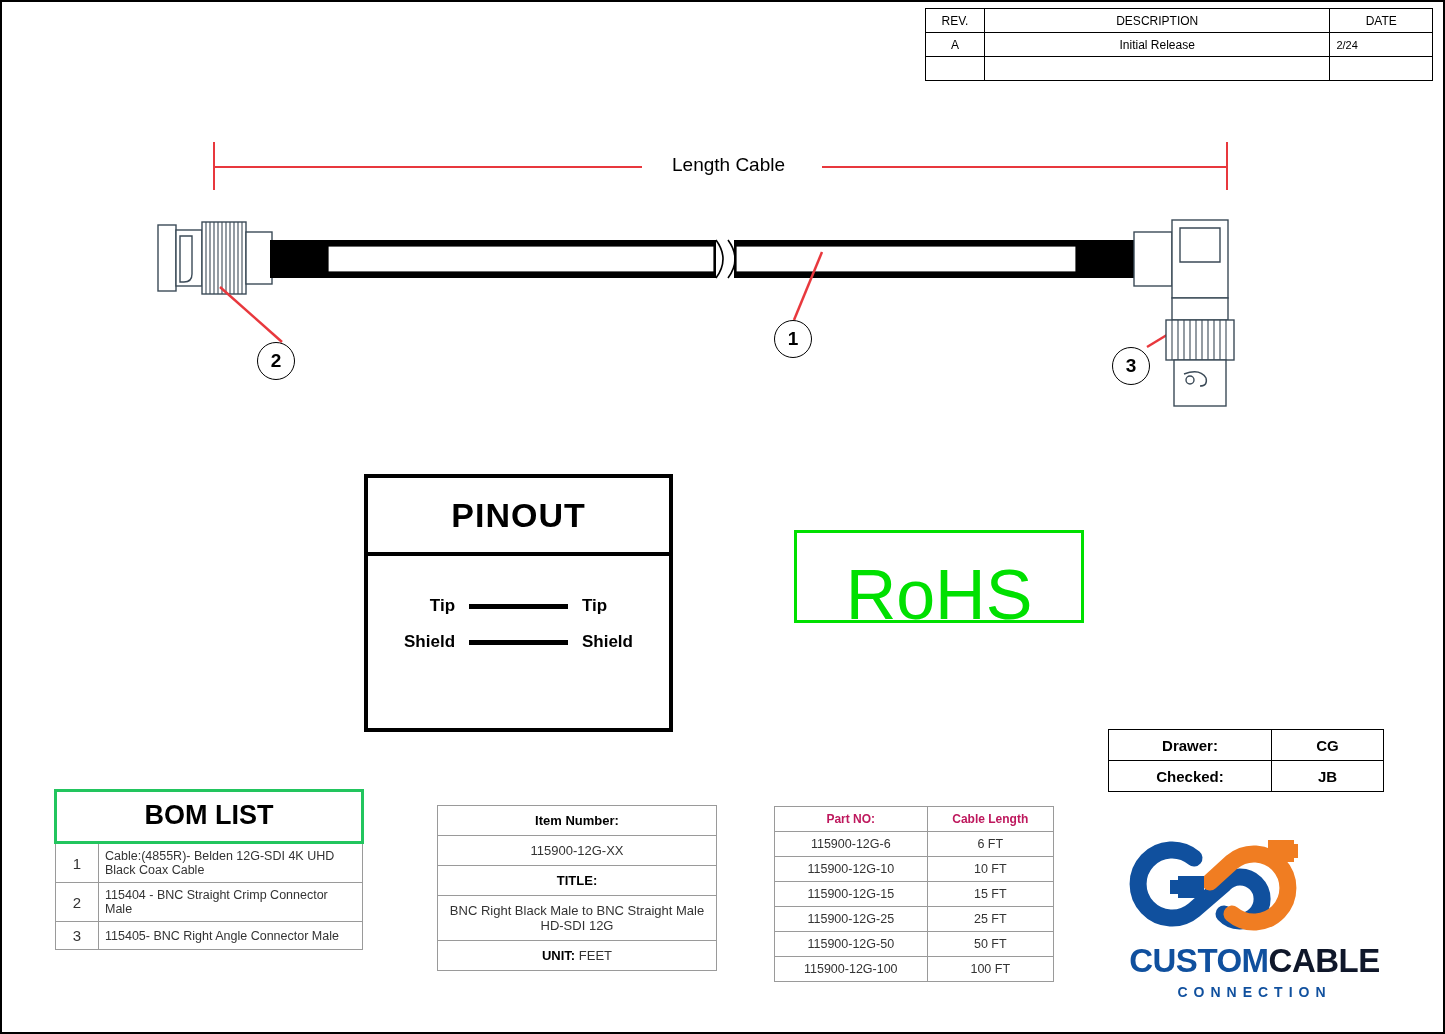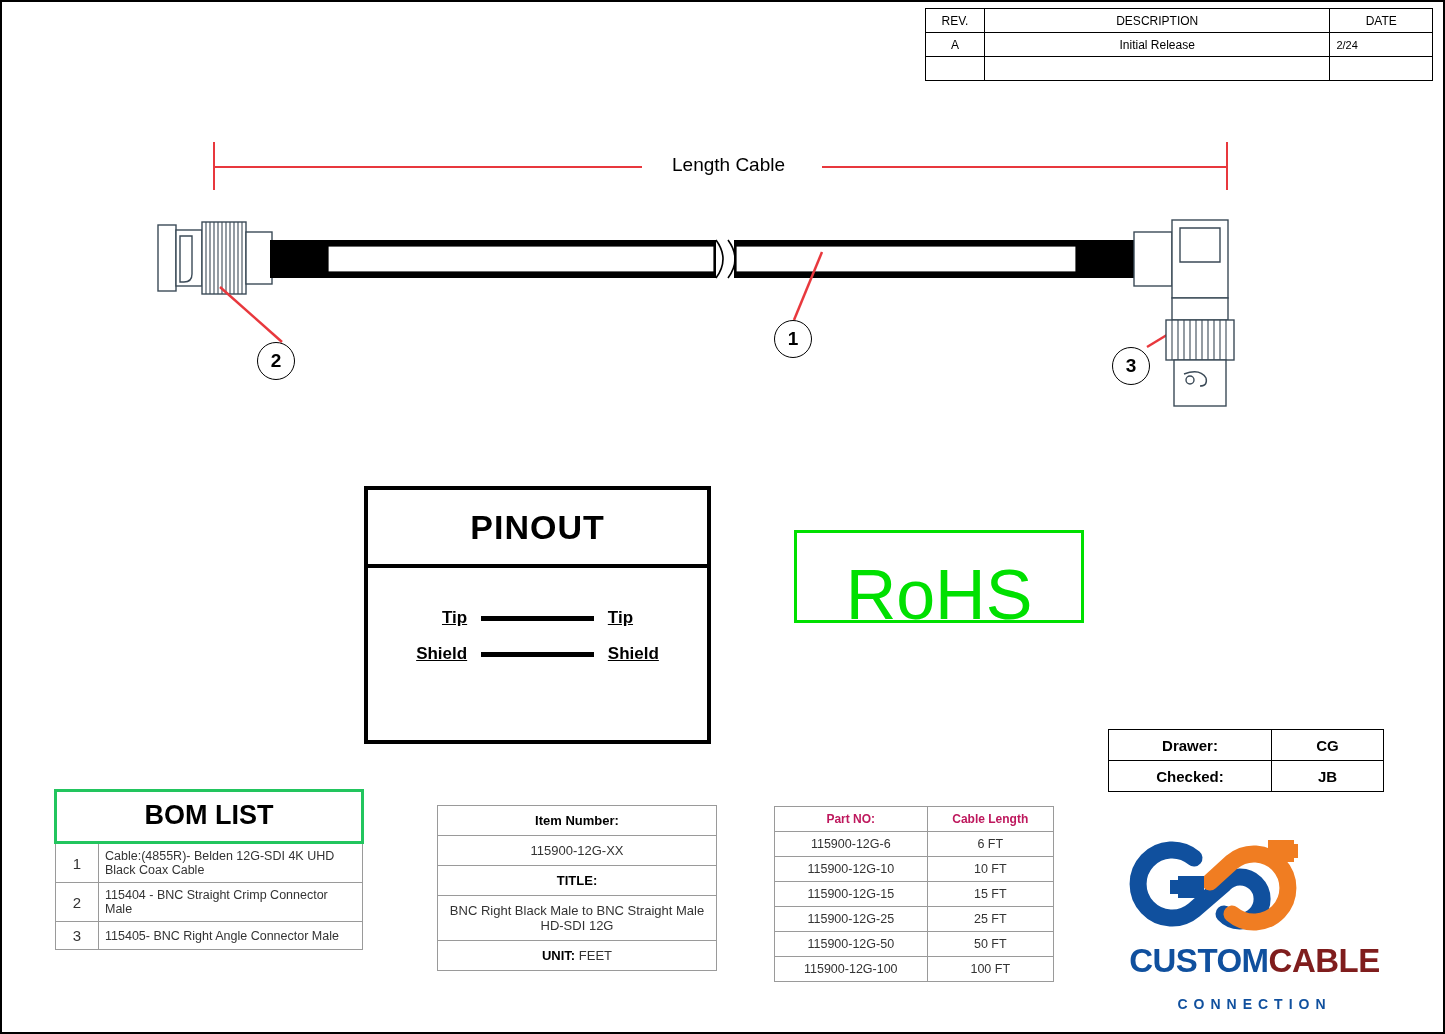--- a/index.html
+++ b/index.html
@@ -76,40 +76,39 @@
     justify-content: center;
   }
   .callout-1 { left: 652px; top: 208px; }
   .callout-2 { left: 135px; top: 230px; }
   .callout-3 { left: 990px; top: 235px; }
 
   
   #pinout {
     position: absolute;
     left: 362px;
-    top: 484px;
-    width: 347px;
+    top: 472px;
+    width: 309px;
     height: 258px;
     border: 4px solid #000;
     box-sizing: border-box;
     background: #fff;
   }
   #pinout .pin-title {
     height: 74px;
     border-bottom: 4px solid #000;
     display: flex;
     align-items: center;
     justify-content: center;
     font-size: 34px;
     font-weight: bold;
     letter-spacing: 1px;
   }
   #pinout .pin-rows {
     padding-top: 40px;
-    text-decoration: underline;
   }
   .pin-row {
     display: flex;
     align-items: center;
     justify-content: center;
     margin-bottom: 16px;
     font-size: 17px;
     font-weight: bold;
   }
   .pin-row .lbl-l {
@@ -250,25 +249,25 @@
     position: absolute;
     left: 0;
     top: 120px;
     width: 345px;
     text-align: center;
     font-size: 33px;
     font-weight: bold;
     letter-spacing: -0.5px;
   }
   #logo .w1 { color: #10509e; }
-  #logo .w2 { color: #7f1d1d; }
+  #logo .w2 { color: #0f172a; }
   #logo .sub {
     position: absolute;
     left: 0;
-    top: 174px;
+    top: 162px;
     width: 345px;
     text-align: center;
     font-size: 14px;
     letter-spacing: 6px;
     color: #10509e;
     font-weight: bold;
   }
 </style>
 </head>
 <body>

